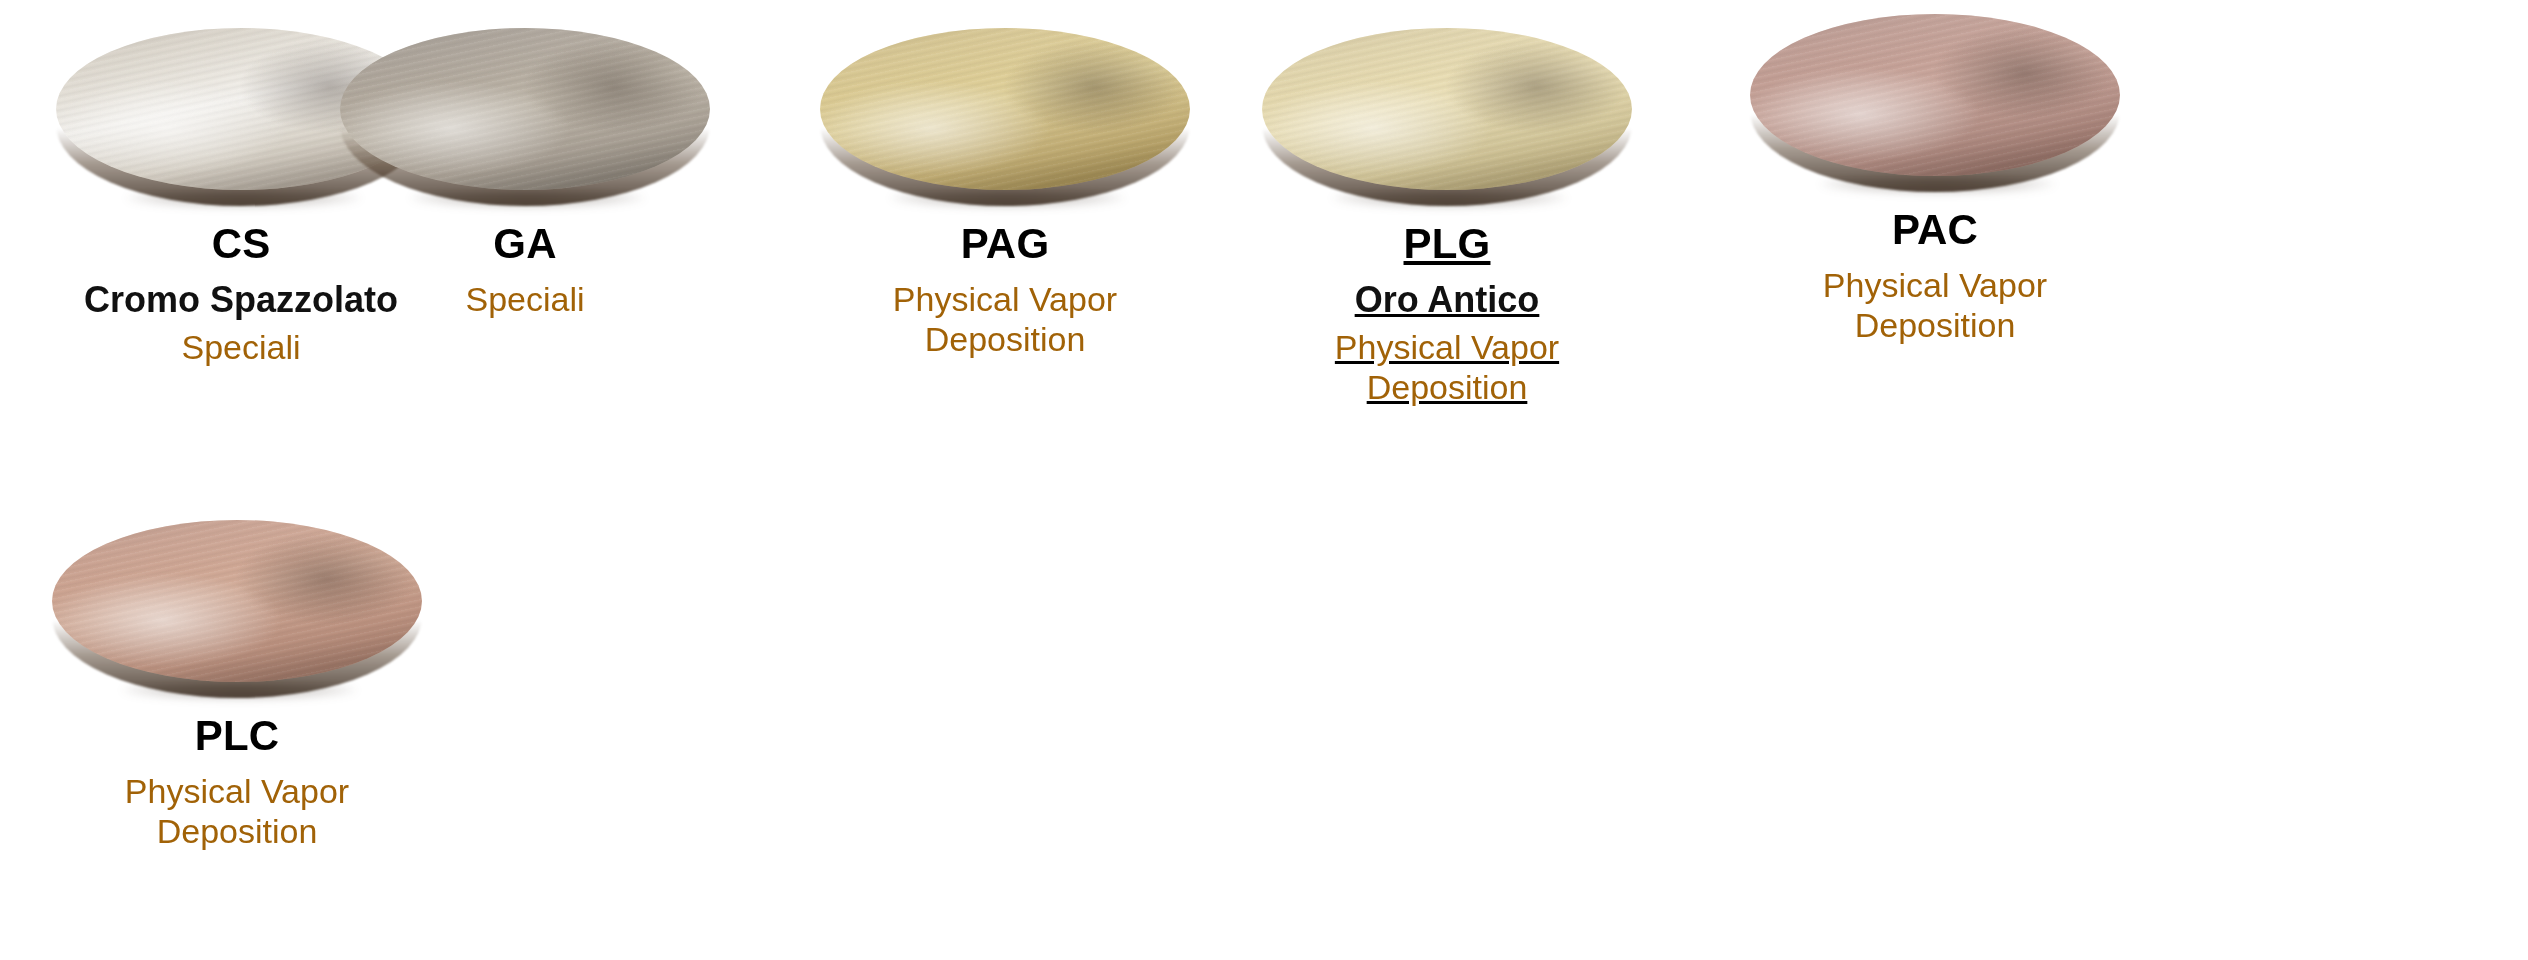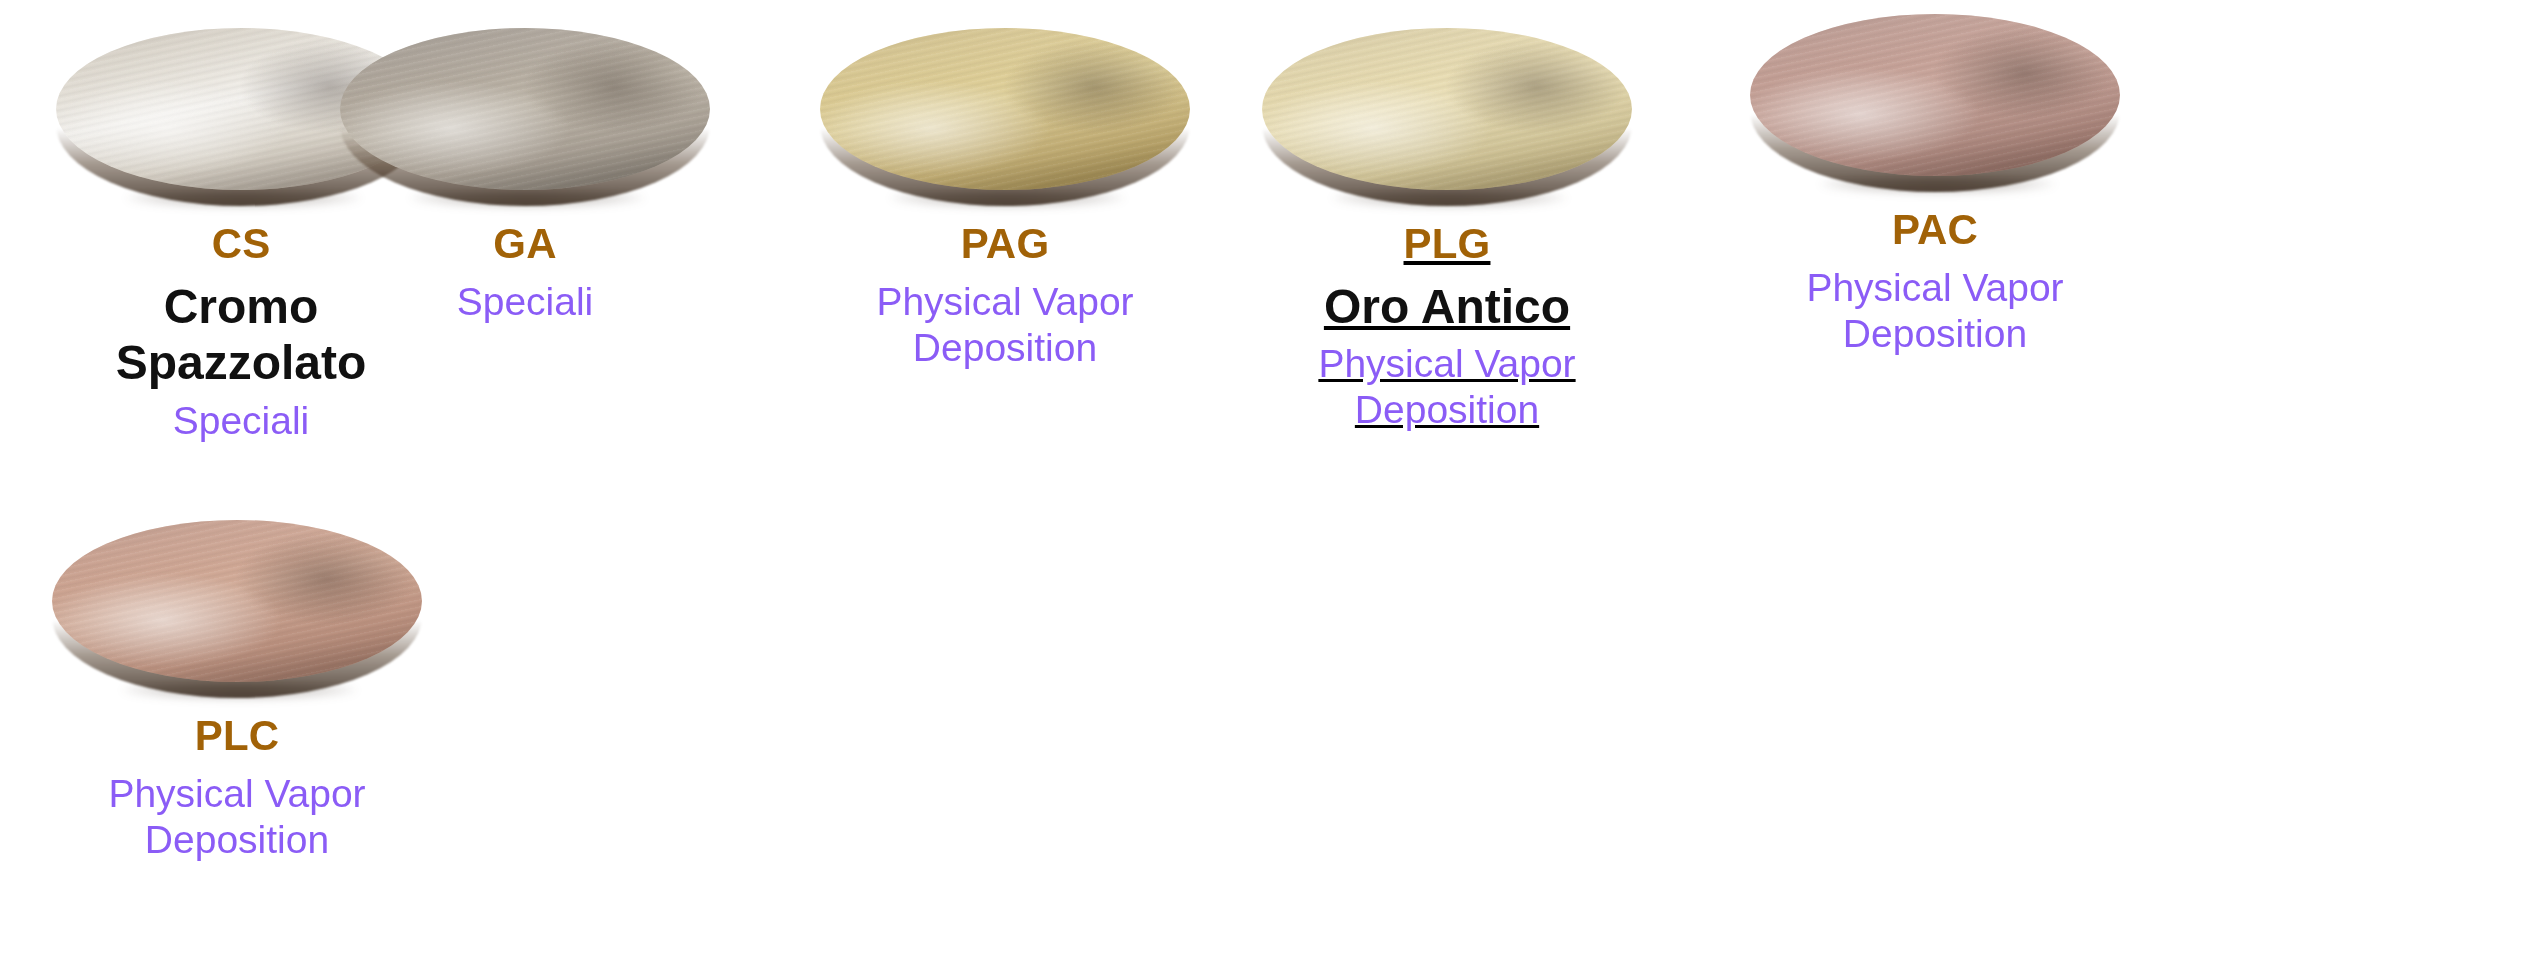--- a/index.html
+++ b/index.html
@@ -113,40 +113,40 @@
   
   .finish-cs  { background: linear-gradient(168deg,#b9b0a4 0%,#d9d3c8 18%,#f7f5f1 46%,#e4ded3 68%,#b2a79a 92%,#8d8175 100%); }
   .finish-ga  { background: linear-gradient(168deg,#8b8278 0%,#a79e93 20%,#c3bbae 48%,#b3aa9e 70%,#8e867b 92%,#6e665c 100%); }
   .finish-pag { background: linear-gradient(168deg,#b8a468 0%,#d4c289 18%,#e3d49f 45%,#cdb87d 70%,#ab9355 92%,#8b7440 100%); }
   .finish-plg { background: linear-gradient(168deg,#c4b487 0%,#ddd0a4 18%,#eee3bb 45%,#ddd0a2 70%,#bdac79 92%,#9b8a5c 100%); }
   .finish-pac { background: linear-gradient(168deg,#9d7a71 0%,#bb968c 18%,#cdaaa0 45%,#bb958b 70%,#9b7469 92%,#7c5a51 100%); }
   .finish-plc { background: linear-gradient(168deg,#a87f6f 0%,#c59a88 18%,#d6b09d 45%,#c69a87 70%,#a67c6b 92%,#865f52 100%); }
 
   
   .finish-code {
-    color: #a16207;
+    color: #000000;
     font-size: 42px;
     font-weight: 700;
     line-height: 1.06;
     letter-spacing: 0.2px;
     text-align: center;
     margin-bottom: 12px;
   }
   .finish-name {
     color: #111111;
-    font-size: 48px;
+    font-size: 36px;
     font-weight: 700;
     line-height: 1.18;
     text-align: center;
     max-width: 330px;
     margin-bottom: 6px;
   }
   .finish-tech {
-    color: #8b5cf6;
-    font-size: 39px;
+    color: #a16207;
+    font-size: 34px;
     font-weight: 400;
     line-height: 1.18;
     text-align: center;
     max-width: 300px;
   }
 </style>
 </head>
 <body>
 
 <div class="finish-grid">

